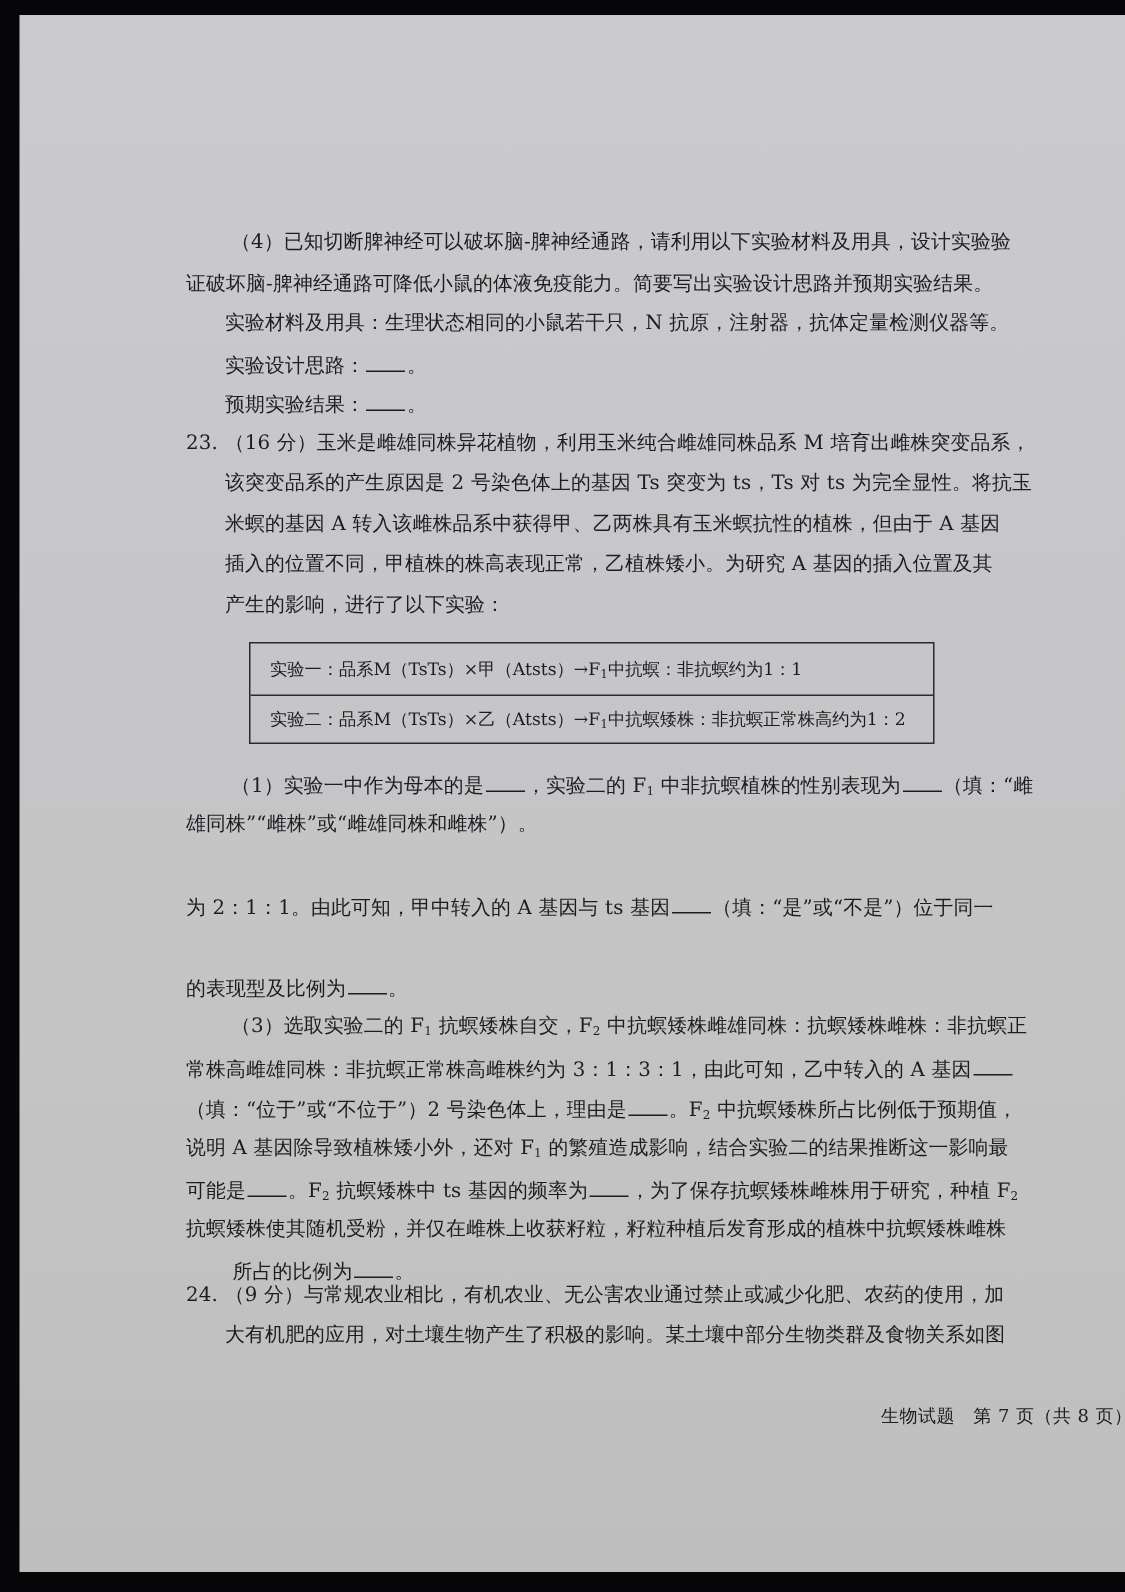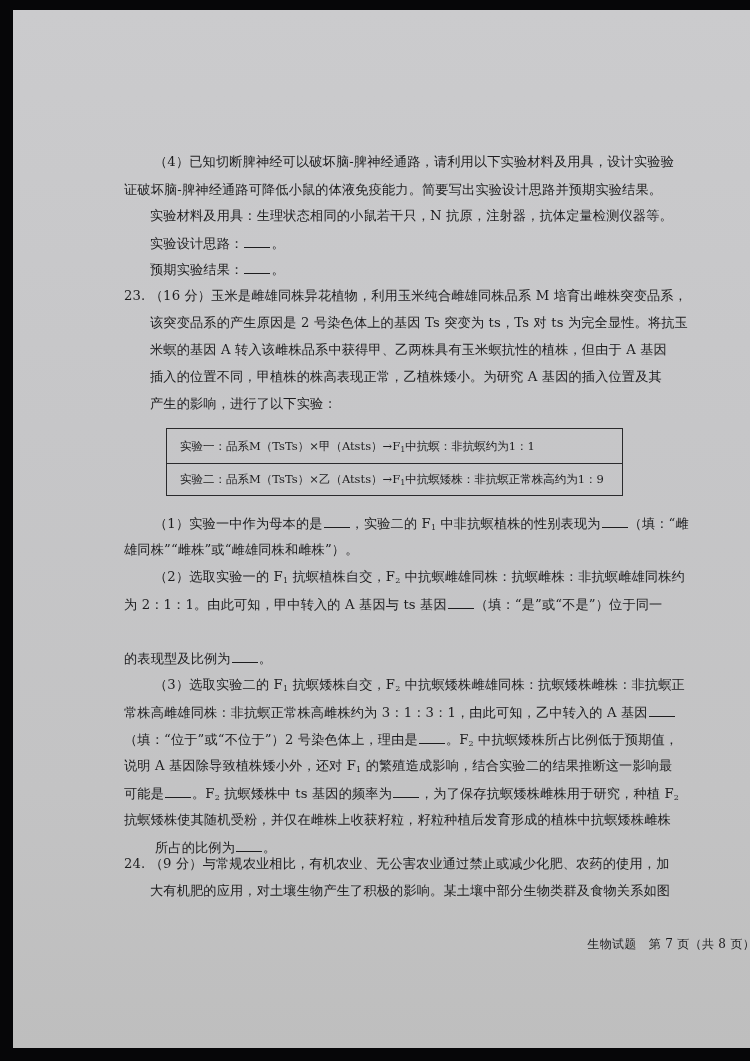--- a/index.html
+++ b/index.html
@@ -82,32 +82,29 @@
   <div class="line" style="left:137px; top:304px;">该突变品系的产生原因是 2 号染色体上的基因 Ts 突变为 ts，Ts 对 ts 为完全显性。将抗玉</div>
   <div class="line" style="left:137px; top:331px;">米螟的基因 A 转入该雌株品系中获得甲、乙两株具有玉米螟抗性的植株，但由于 A 基因</div>
   <div class="line" style="left:137px; top:385px;">产生的影响，进行了以下实验：</div>
   <div class="line" style="left:137px; top:358px;">插入的位置不同，甲植株的株高表现正常，乙植株矮小。为研究 A 基因的插入位置及其</div>
 
   <div class="exp-table">
     <div class="exp-row r1">
       <span>实验一：品系M（TsTs）×甲（Atsts）→F</span><sub>1</sub><span>中抗螟：非抗螟约为1：1</span>
     </div>
     <div class="exp-row r2">
-      <span>实验二：品系M（TsTs）×乙（Atsts）→F</span><sub>1</sub><span>中抗螟矮株：非抗螟正常株高约为1：9</span>
+      <span>实验二：品系M（TsTs）×乙（Atsts）→F</span><sub>1</sub><span>中抗螟矮株：非抗螟正常株高约为1：2</span>
     </div>
   </div>
 
   <div class="line" style="left:141px; top:504px;">
     <span>（1）实验一中作为母本的是</span><span class="blank"></span><span>，实验二的 F</span><sub>1</sub><span> 中非抗螟植株的性别表现为</span><span class="blank"></span><span>（填：“雌</span>
   </div>
   <div class="line" style="left:111px; top:531px;">雄同株”“雌株”或“雌雄同株和雌株”）。</div>
 
-  <div class="line" style="left:141px; top:558px;">
-    <span>（2）选取实验一的 F</span><sub>1</sub><span> 抗螟植株自交，F</span><sub>2</sub><span> 中抗螟雌雄同株：抗螟雌株：非抗螟雌雄同株约</span>
-  </div>
   <div class="line" style="left:111px; top:585px;">
     <span>为 2：1：1。由此可知，甲中转入的 A 基因与 ts 基因</span><span class="blank"></span><span>（填：“是”或“不是”）位于同一</span>
   </div>
   <div class="line" style="left:111px; top:639px;">
     <span>的表现型及比例为</span><span class="blank"></span><span>。</span>
   </div>
 
   <div class="line" style="left:141px; top:666px;">
     <span>（3）选取实验二的 F</span><sub>1</sub><span> 抗螟矮株自交，F</span><sub>2</sub><span> 中抗螟矮株雌雄同株：抗螟矮株雌株：非抗螟正</span>
   </div>

